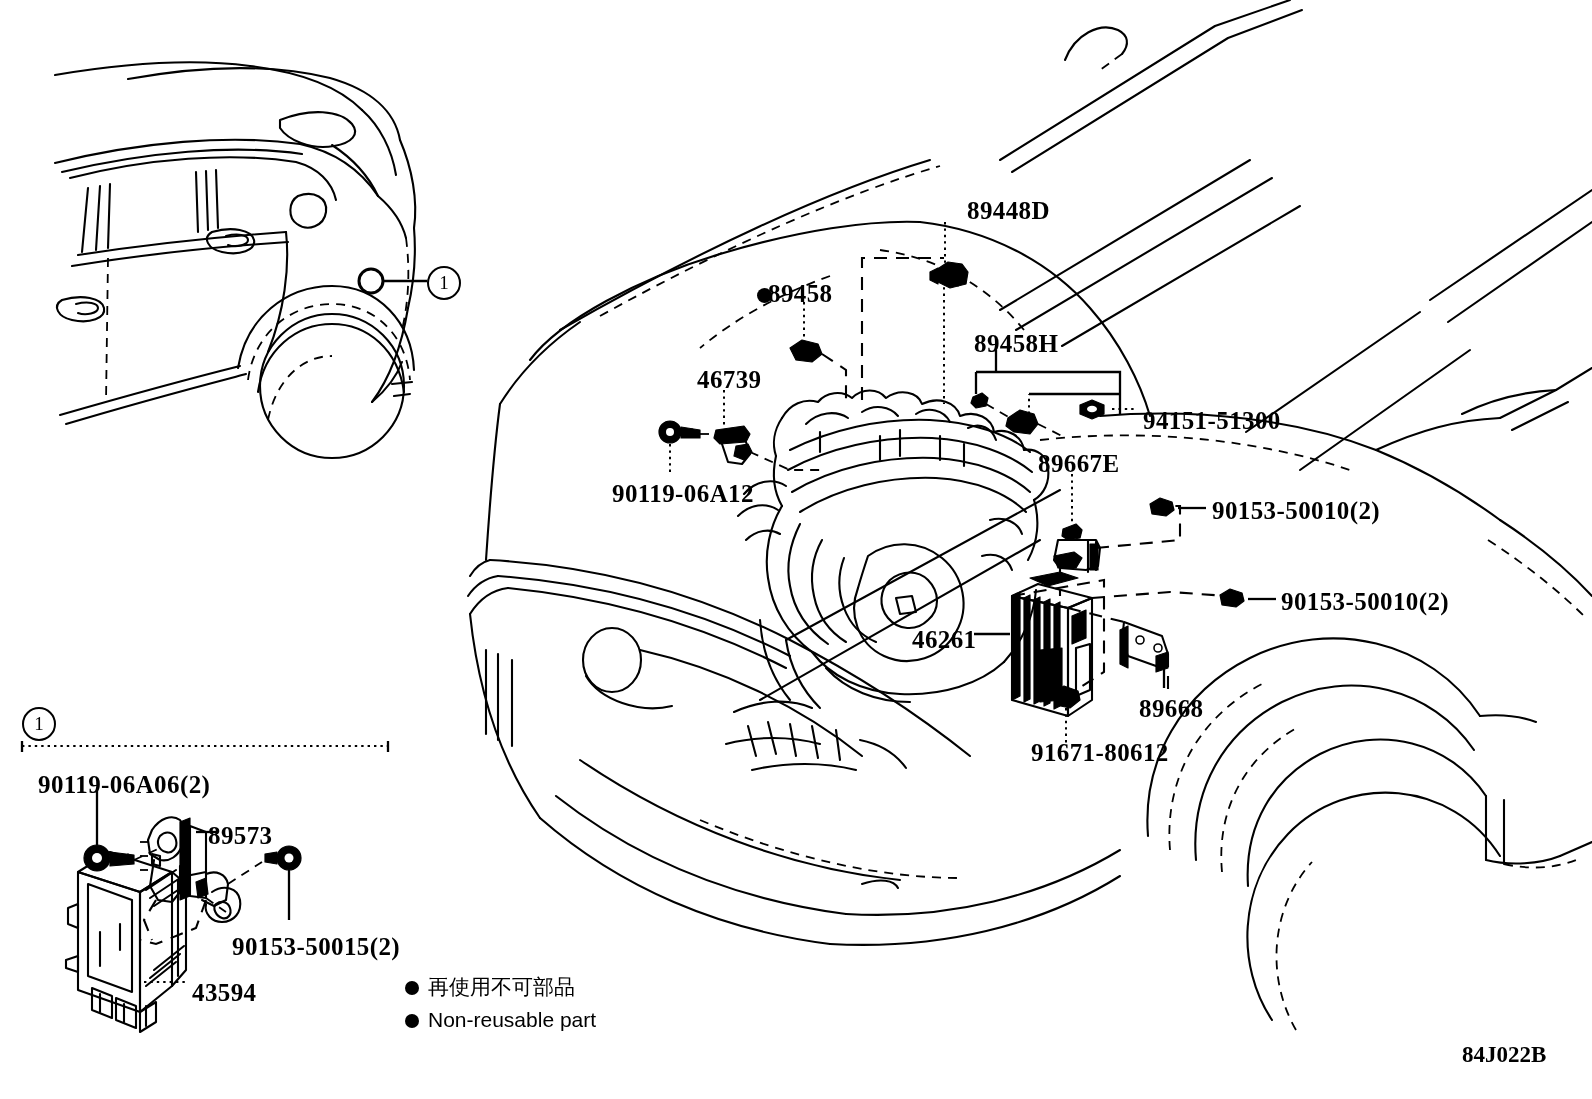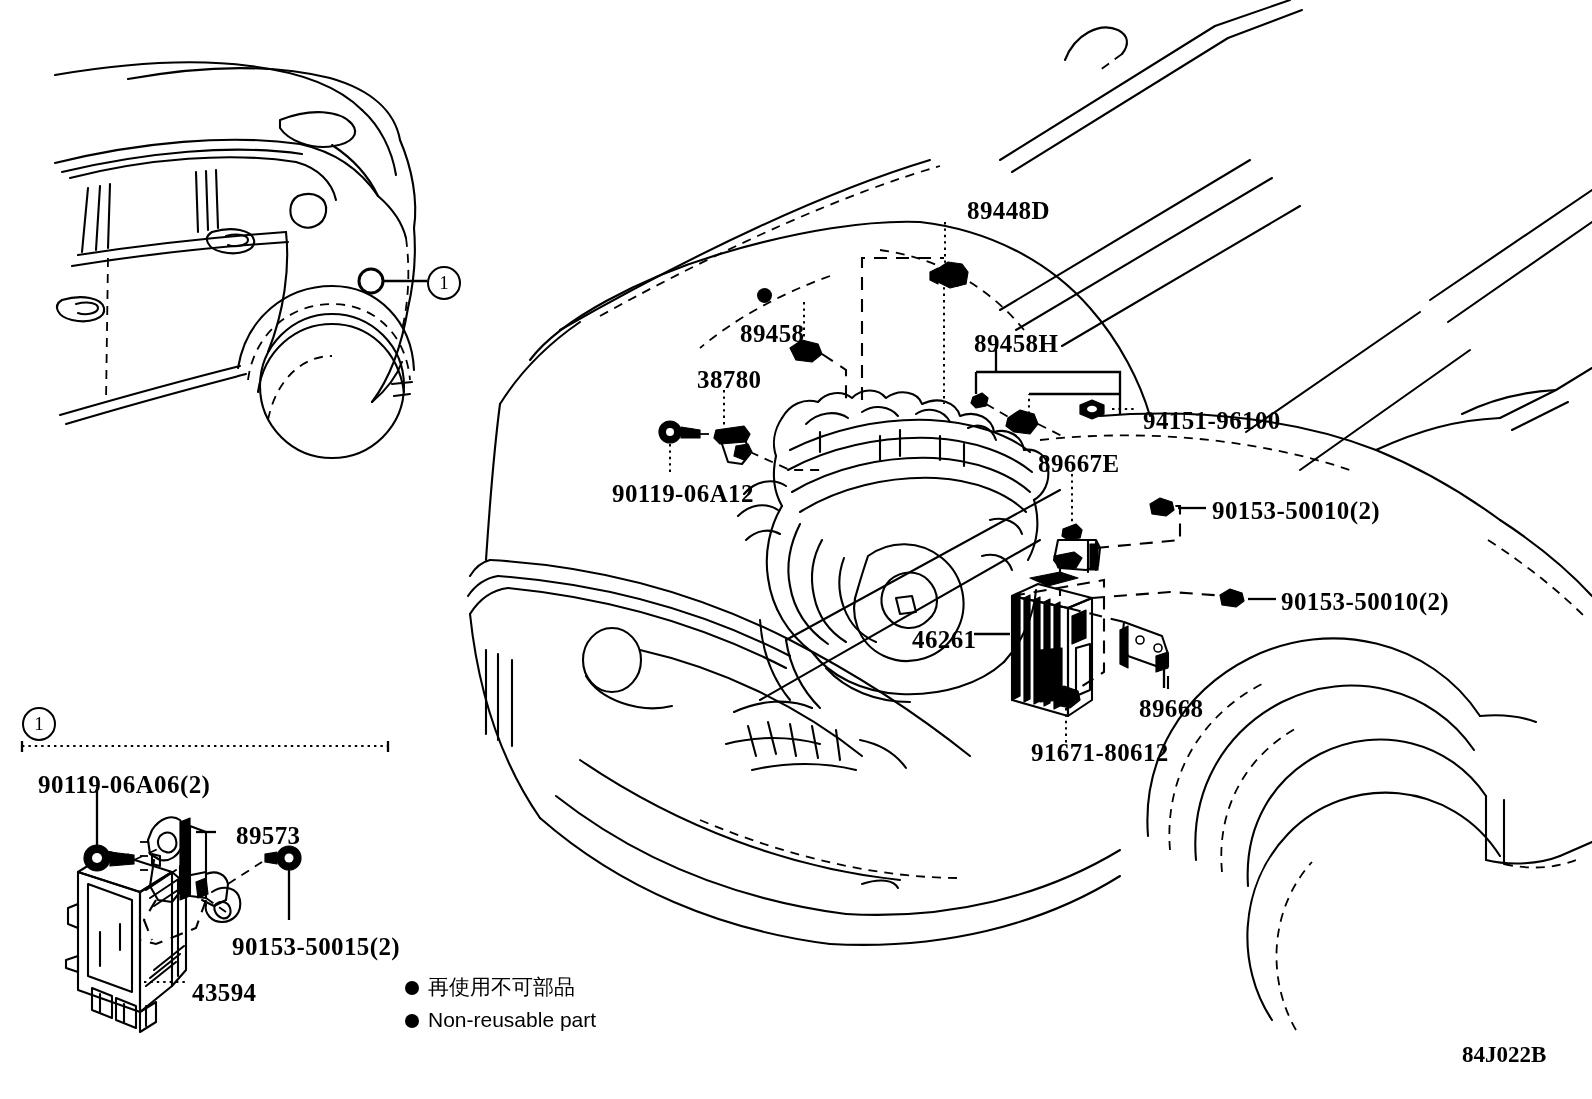--- a/index.html
+++ b/index.html
@@ -484,34 +484,34 @@
 
 </svg>
 
 <div class="circnum" style="left:427px;top:266px;">1</div>
 
 <div class="circnum" style="left:22px;top:707px;">1</div>
 
 <div class="bullet" style="left:757px;top:288px;"></div>
 
 <div class="lbl" style="left:967px;top:198px;">89448D</div>
-<div class="lbl" style="left:740px;top:281px;margin-top:40px;">89458</div>
+<div class="lbl" style="left:768px;top:281px;">89458</div>
 <div class="lbl" style="left:960px;top:331px;margin-left:14px;">89458H</div>
-<div class="lbl" style="left:697px;top:367px;">38780</div>
-<div class="lbl" style="left:1143px;top:408px;">94151-96100</div>
+<div class="lbl" style="left:697px;top:367px;">46739</div>
+<div class="lbl" style="left:1143px;top:408px;">94151-51300</div>
 <div class="lbl" style="left:1038px;top:451px;">89667E</div>
 <div class="lbl" style="left:612px;top:481px;">90119-06A12</div>
 <div class="lbl" style="left:1212px;top:498px;">90153-50010(2)</div>
 <div class="lbl" style="left:1281px;top:589px;">90153-50010(2)</div>
 <div class="lbl" style="left:912px;top:627px;">46261</div>
 <div class="lbl" style="left:1139px;top:696px;">89668</div>
 <div class="lbl" style="left:1031px;top:740px;">91671-80612</div>
 
 <div class="lbl" style="left:38px;top:772px;">90119-06A06(2)</div>
-<div class="lbl" style="left:236px;top:823px;">89573</div>
+<div class="lbl" style="left:208px;top:823px;">89573</div>
 <div class="lbl" style="left:232px;top:934px;">90153-50015(2)</div>
 <div class="lbl" style="left:192px;top:980px;">43594</div>
 
 <div class="legend jp" style="left:405px;top:977px;">
   <span class="dot"></span><span>再使用不可部品</span>
 </div>
 <div class="legend" style="left:405px;top:1009px;">
   <span class="dot"></span><span>Non-reusable part</span>
 </div>
 

